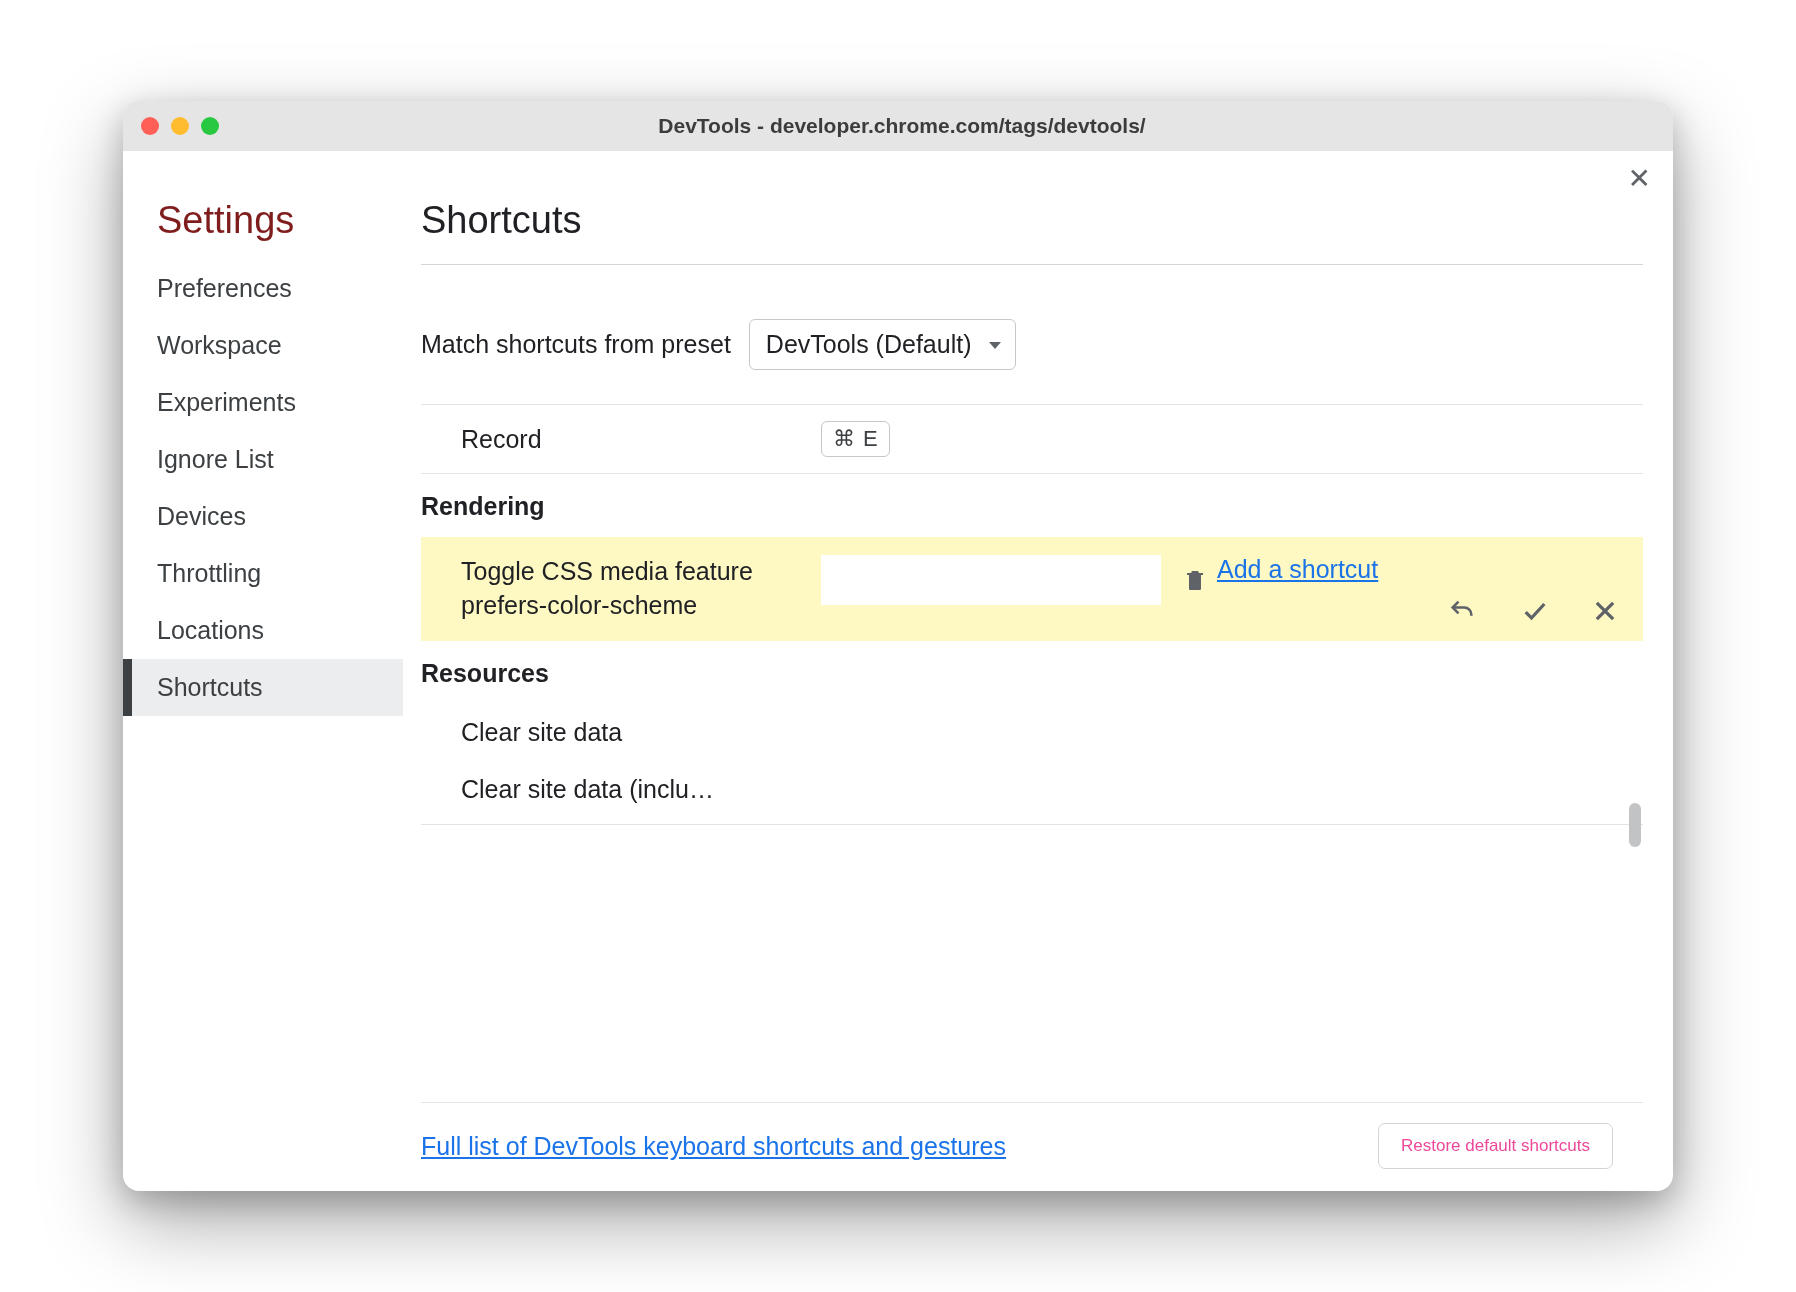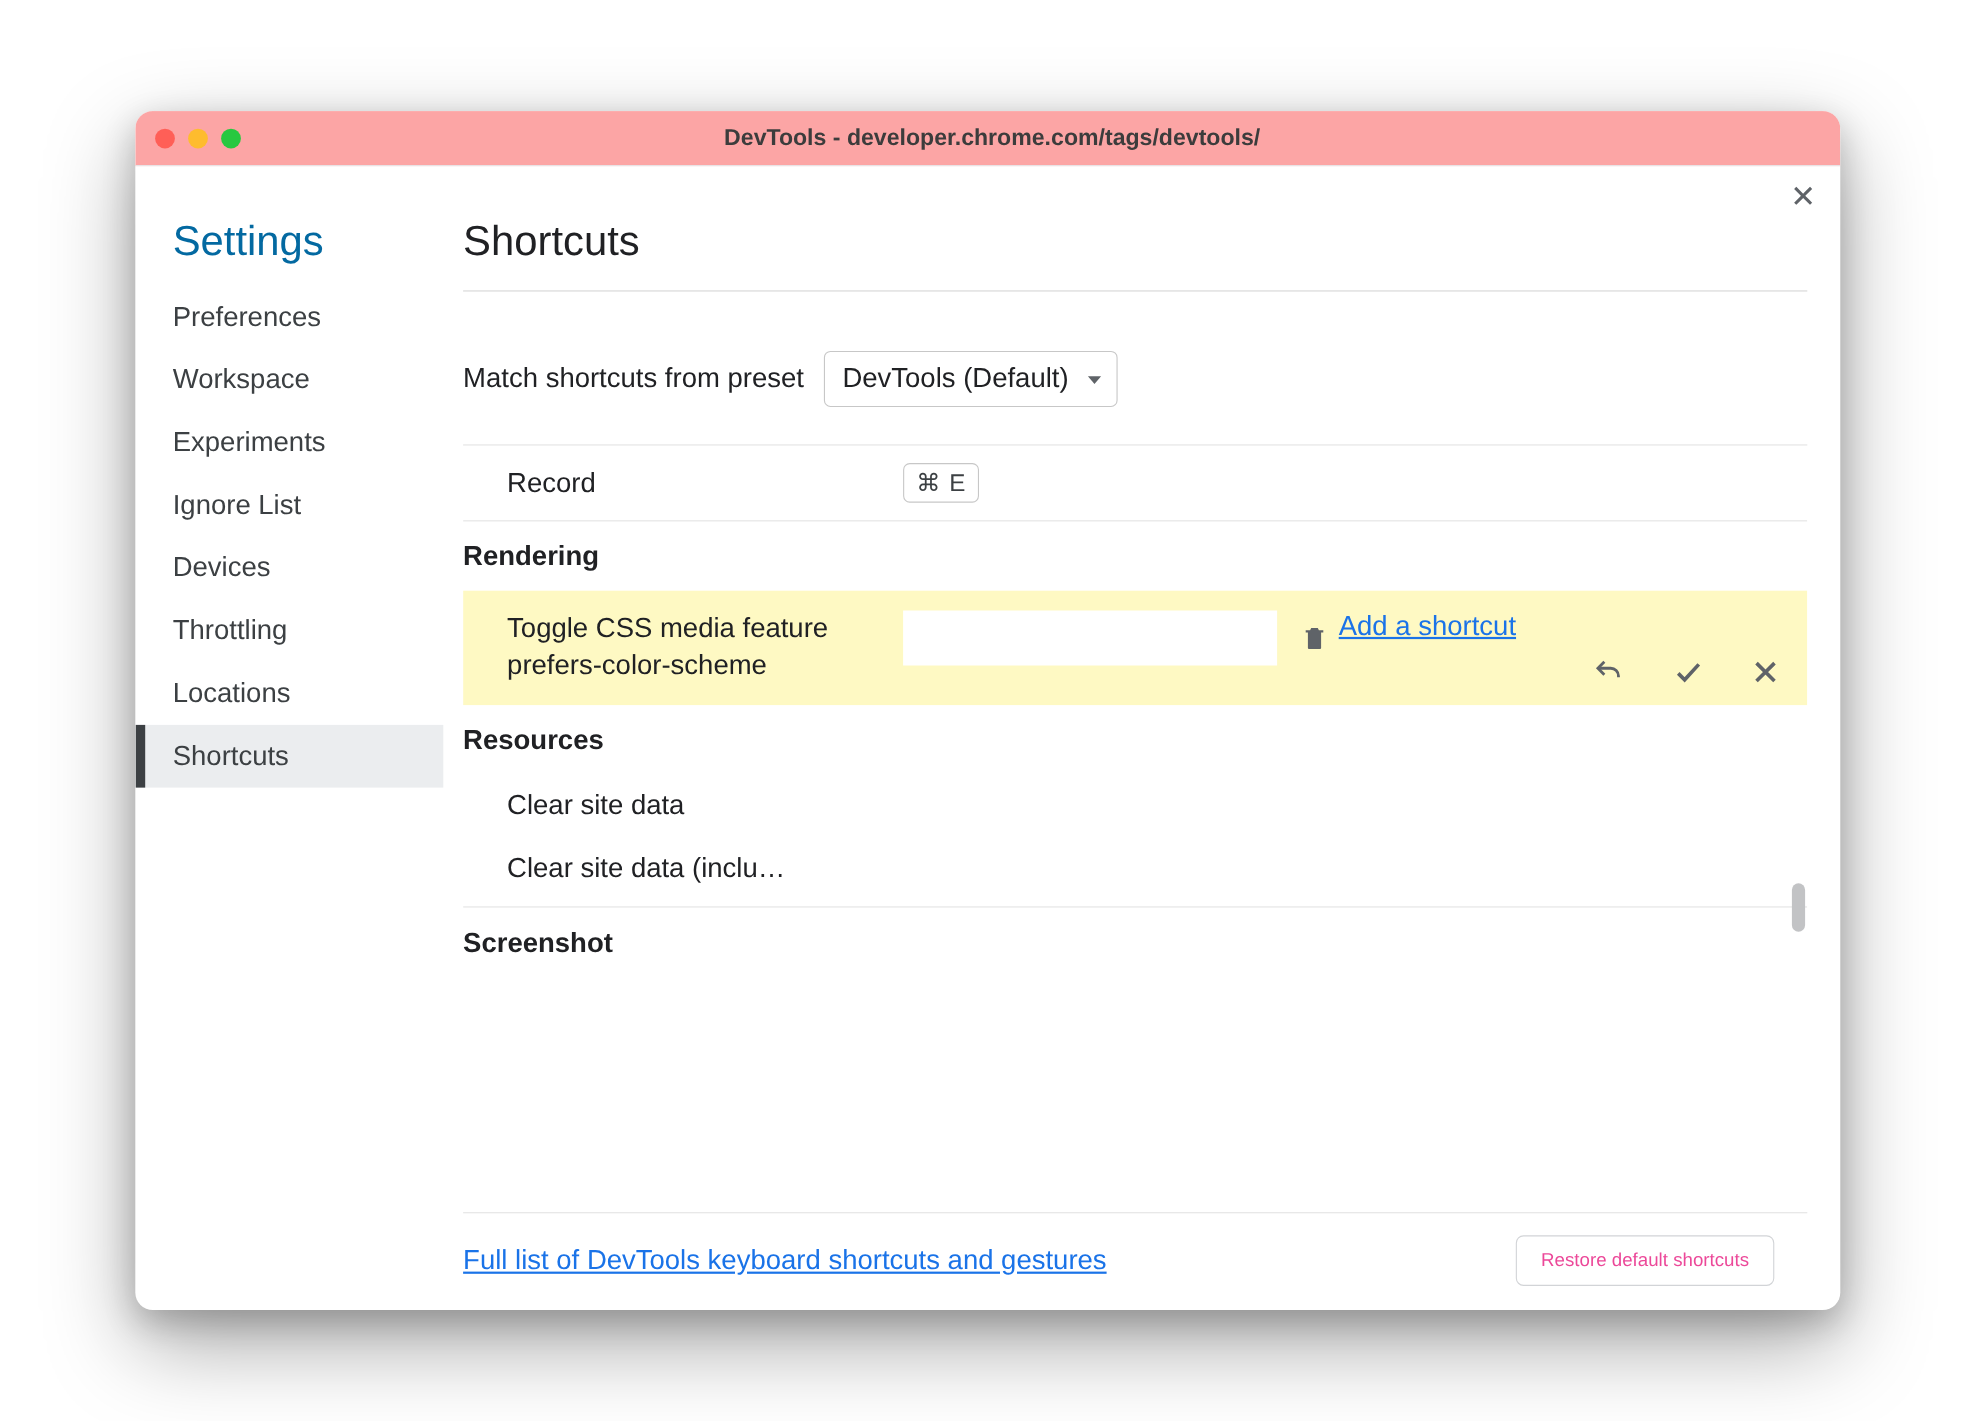--- a/index.html
+++ b/index.html
@@ -17,21 +17,21 @@
   height: 1090px;
   background: #ffffff;
   border-radius: 16px;
   box-shadow: 0 30px 80px rgba(0,0,0,0.35), 0 10px 30px rgba(0,0,0,0.2);
   overflow: hidden;
   display: flex;
   flex-direction: column;
 }
 .titlebar {
   height: 50px;
-  background: #fca5a5;
+  background: #e5e5e5;
   display: flex;
   align-items: center;
   padding: 0 18px;
   border-bottom: 1px solid #e8e3e5;
   flex-shrink: 0;
 }
 .traffic-lights { display: flex; gap: 12px; }
 .traffic-light { width: 18px; height: 18px; border-radius: 50%; }
 .tl-close { background: #ff5f57; }
 .tl-min { background: #febc2e; }
@@ -70,21 +70,21 @@
   overflow: hidden;
 }
 .sidebar {
   width: 280px;
   flex-shrink: 0;
   padding-top: 6px;
 }
 .sidebar-title {
   font-size: 38px;
   font-weight: 400;
-  color: #0369a1;
+  color: #7f1d1d;
   padding: 0 0 18px 34px;
 }
 .sidebar-item {
   font-size: 25px;
   color: #3c4043;
   padding: 14px 0 14px 34px;
   cursor: pointer;
 }
 .sidebar-item.active {
   background: #ebedef;
@@ -338,21 +338,20 @@
                   </svg>
               </span>
             </div>
           </div>
 
           <div class="section-header">Resources</div>
           <div class="resource-item">Clear site data</div>
           <div class="resource-item">Clear site data (inclu…</div>
 
           <div style="border-top:1px solid #e3e3e3; margin-top:6px;"></div>
-          <div class="section-header">Screenshot</div>
 
           <div class="scroll-thumb"></div>
         </div>
 
         <div class="footer">
           <span class="footer-link">Full list of DevTools keyboard shortcuts and gestures</span>
           <button class="restore-btn">Restore default shortcuts</button>
         </div>
       </div>
     </div>

